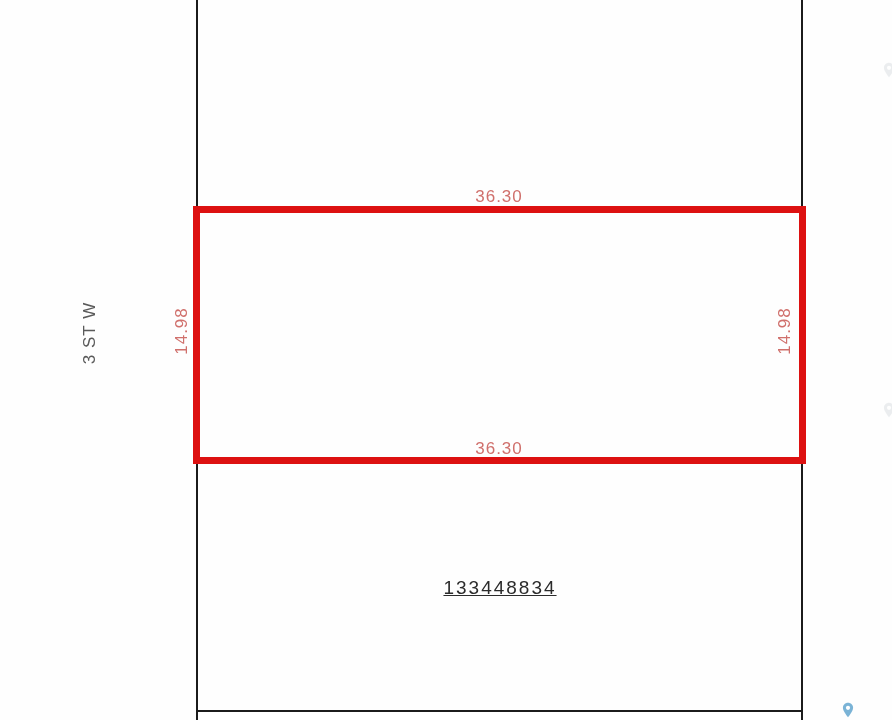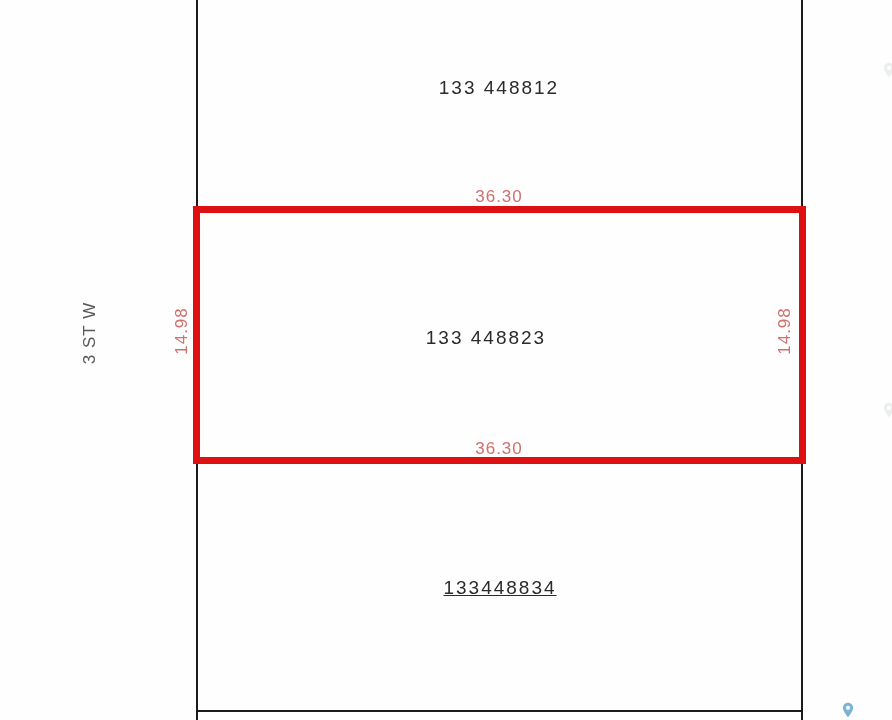--- a/index.html
+++ b/index.html
@@ -95,22 +95,20 @@
   <div class="boundary boundary-bottom"></div>
 
   <div class="parcel-region parcel-region-top"></div>
   <div class="parcel-region parcel-region-selected"></div>
   <div class="parcel-region parcel-region-bottom"></div>
 
   <div class="selected-outline"></div>
 
   <div class="street-label">3 ST W</div>
 
-  <div class="parcel-label parcel-label-top">133 448812</div>
-  <div class="parcel-label parcel-label-selected">133 448823</div>
   <div class="parcel-label parcel-label-bottom">133448834</div>
 
   <div class="dim-label dim-top">36.30</div>
   <div class="dim-label dim-bottom">36.30</div>
   <div class="dim-label dim-rot dim-left">14.98</div>
   <div class="dim-label dim-rot dim-right">14.98</div>
 
   <svg class="map-pin map-pin-main" viewBox="0 0 12 16">
     <path d="M6 0.8 C3.1 0.8 0.9 3.0 0.9 5.8 C0.9 9.4 6 15.2 6 15.2 S11.1 9.4 11.1 5.8 C11.1 3.0 8.9 0.8 6 0.8 Z" fill="#7ab3d6"></path>
     <circle cx="6" cy="5.8" r="2.1" fill="#ffffff"></circle>

